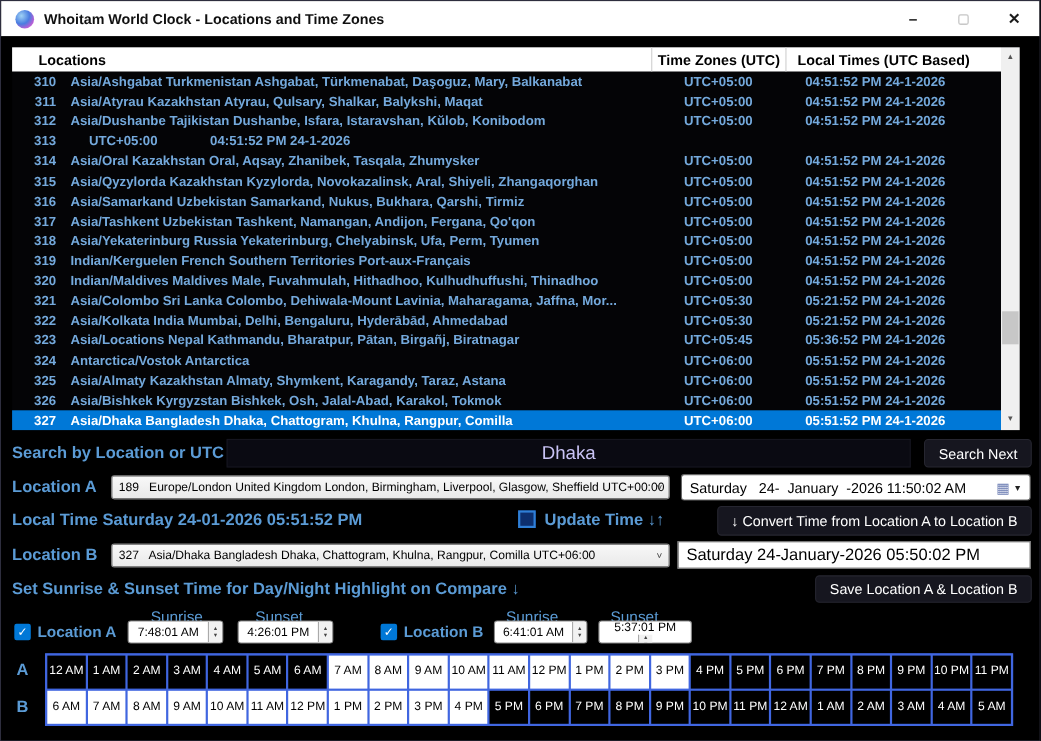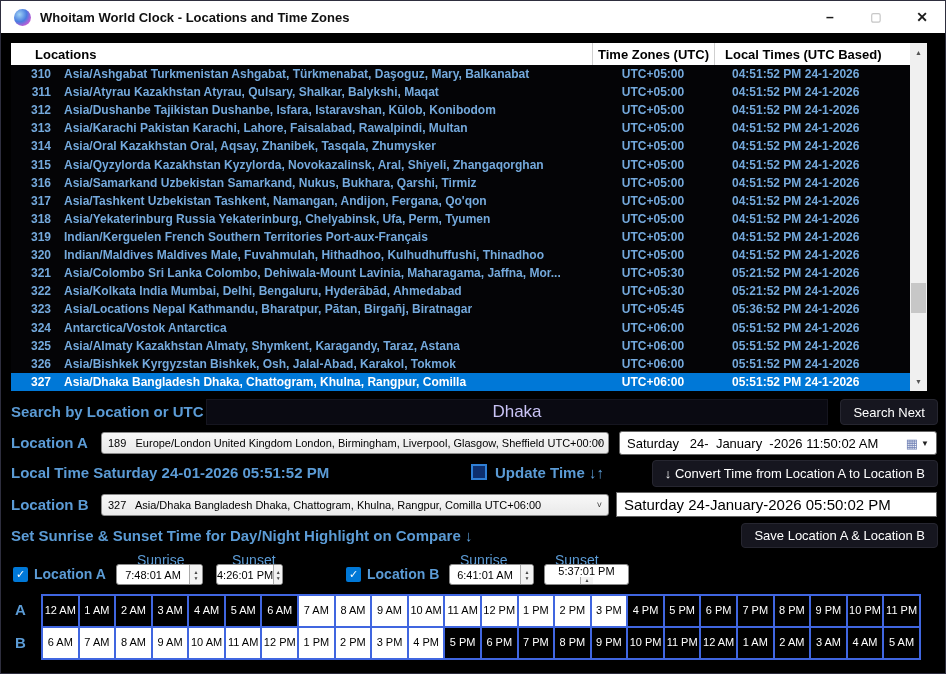--- a/index.html
+++ b/index.html
@@ -58,21 +58,21 @@
   
   .sun-heading{position:absolute;left:10px;top:494px;}
   .save-btn{right:7px;top:490px;height:25px;}
   .sun-label{position:absolute;color:#5b9bd5;font-weight:normal;font-size:14px;}
   .sl-1{left:136px;top:519px;}.sl-2{left:231px;top:519px;}.sl-3{left:459px;top:519px;}.sl-4{left:554px;top:519px;}
   .cb{position:absolute;width:15px;height:15px;background:#0078d7;border-radius:2px;color:#fff;font-size:11px;display:flex;align-items:center;justify-content:center;top:534px;}
   .cb-a{left:12px;}.cb-b{left:345px;}
   .cb-label{position:absolute;top:533px;color:#5b9bd5;font-weight:bold;font-size:14px;}
   .cbl-a{left:33px;}.cbl-b{left:366px;}
   .spin{position:absolute;top:531px;height:21px;background:#fff;border:1px solid #8a8a8a;border-radius:3px;display:flex;align-items:center;font-size:11px;color:#000;overflow:hidden;}
-  .sp-1{left:115px;width:87px;}.sp-2{left:215px;width:67px;}.sp-3{left:448px;width:85px;}.sp-4{left:543px;width:85px;flex-direction:column;}
+  .sp-1{left:115px;width:87px;}.sp-2{left:215px;width:87px;}.sp-3{left:448px;width:85px;}.sp-4{left:543px;width:85px;flex-direction:column;}
   .spin-val{flex:1;text-align:center;white-space:nowrap;}
   .spin-arrows{width:13px;height:100%;border-left:1px solid #aaa;display:flex;flex-direction:column;align-items:center;justify-content:center;font-size:5px;color:#444;line-height:1.2;background:#f2f2f2;}
   .compare-btn{right:7px;top:530px;height:27px;}
   
   .grid-label{position:absolute;color:#5b9bd5;font-weight:bold;font-size:15px;}
   .gl-a{left:14px;top:568px;}.gl-b{left:14px;top:601px;}
   .grid{position:absolute;left:40px;top:561px;width:880px;border:2px solid #4066e0;background:#4066e0;display:flex;flex-direction:column;gap:2px;}
   .grow{display:flex;gap:2px;height:30px;}
   .hcell{flex:1;min-width:0;display:flex;align-items:center;justify-content:center;text-align:center;font-weight:normal;font-size:11px;line-height:1.05;padding:0 1px;}
   .hcell.day{background:#fff;color:#000;}
@@ -115,21 +115,20 @@
             <span class="c-lt">04:51:52 PM 24-1-2026</span>
           </div>
           <div class="trow">
             <span class="c-num">312</span>
             <span class="c-loc">Asia/Dushanbe Tajikistan Dushanbe, Isfara, Istaravshan, Kŭlob, Konibodom</span>
             <span class="c-tz">UTC+05:00</span>
             <span class="c-lt">04:51:52 PM 24-1-2026</span>
           </div>
           <div class="trow">
             <span class="c-num">313</span>
-            <span class="c-loc">Asia/Karachi Pakistan Karachi, Lahore, Faisalabad, Rawalpindi, Multan</span>
             <span class="c-tz">UTC+05:00</span>
             <span class="c-lt">04:51:52 PM 24-1-2026</span>
           </div>
           <div class="trow">
             <span class="c-num">314</span>
             <span class="c-loc">Asia/Oral Kazakhstan Oral, Aqsay, Zhanibek, Tasqala, Zhumysker</span>
             <span class="c-tz">UTC+05:00</span>
             <span class="c-lt">04:51:52 PM 24-1-2026</span>
           </div>
           <div class="trow">

